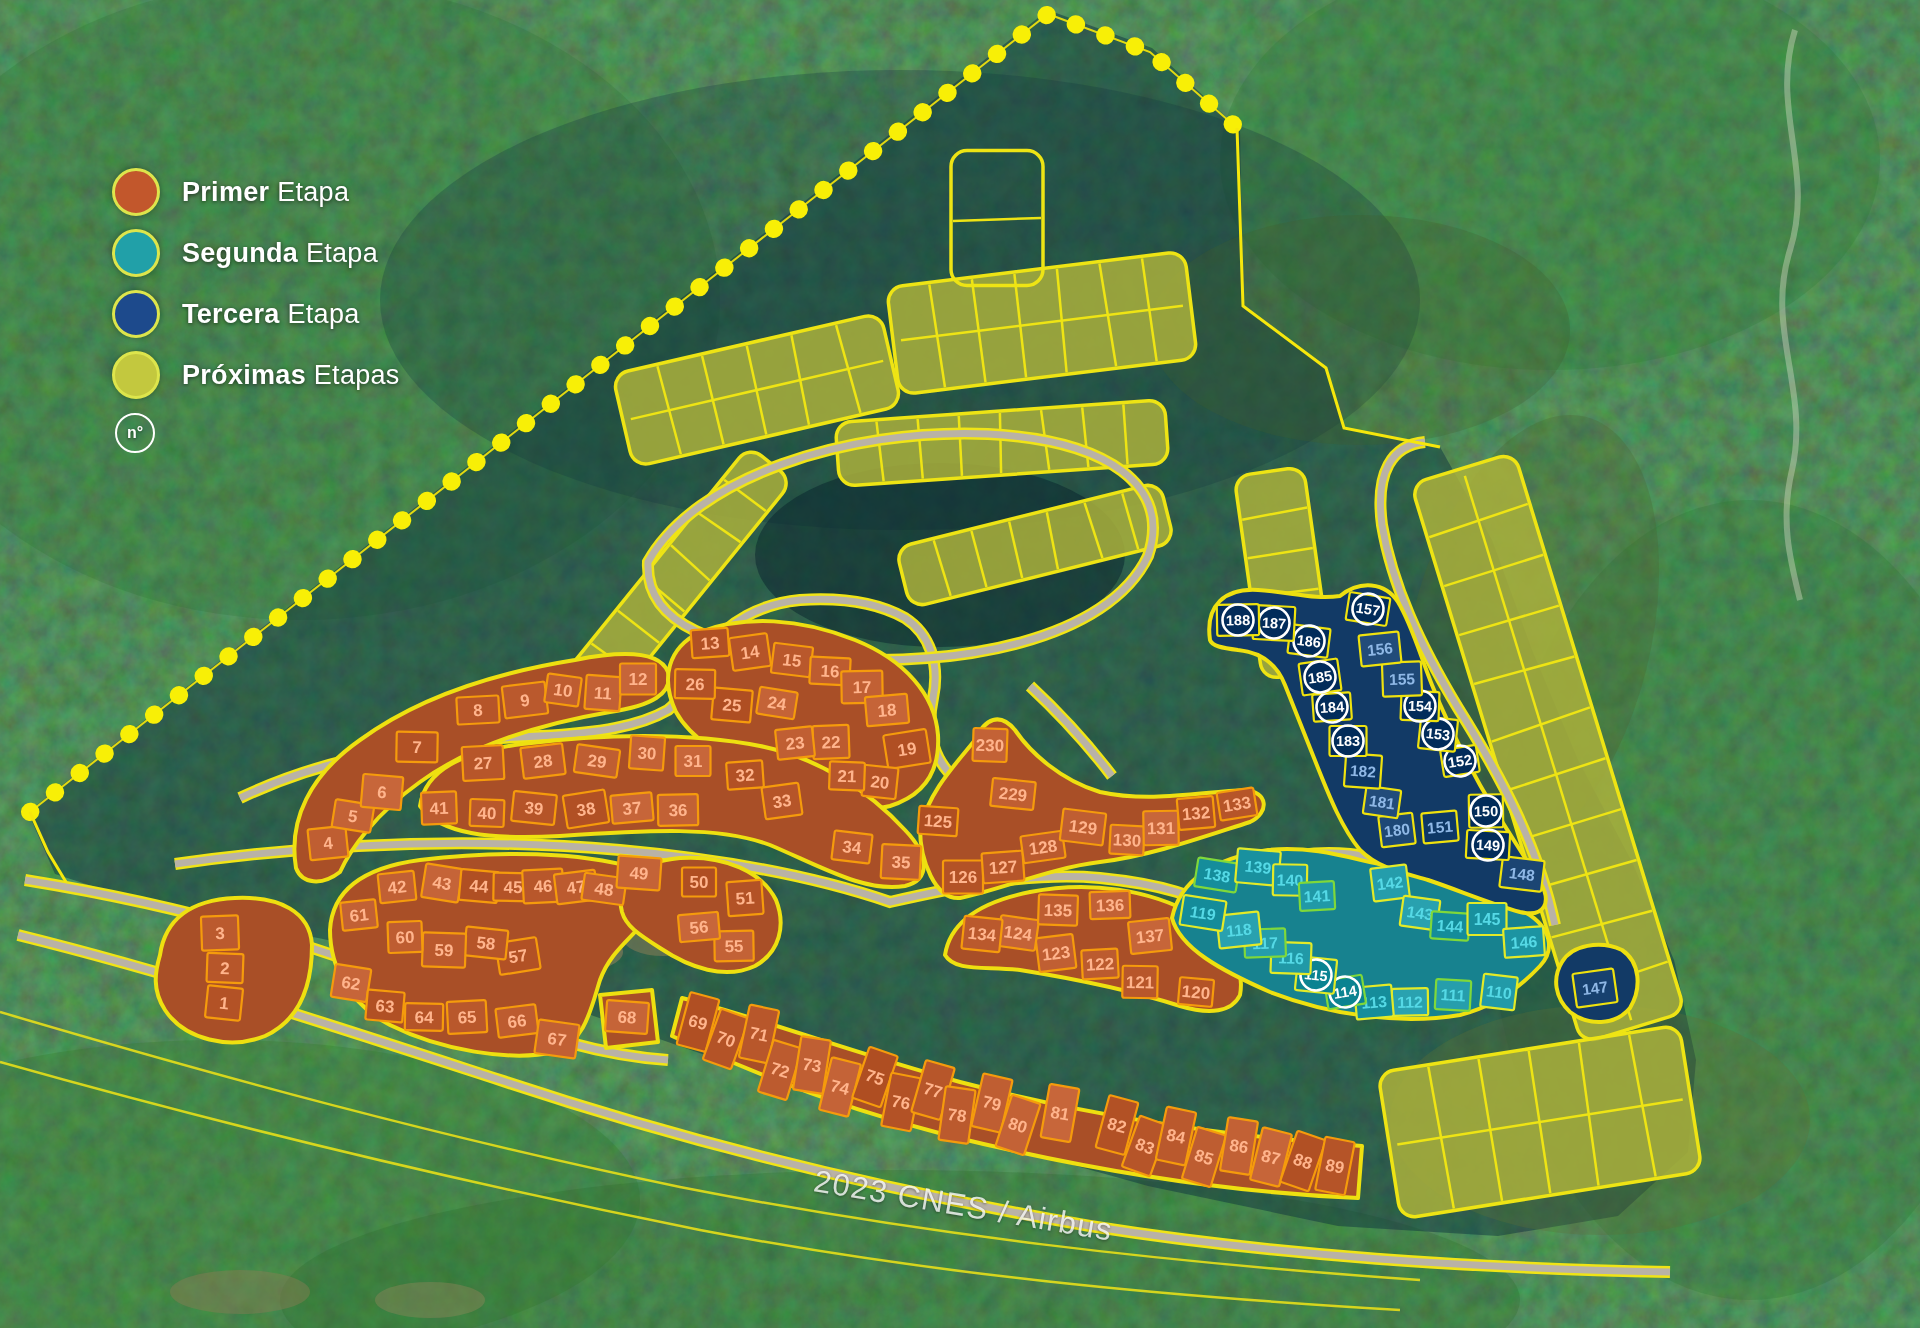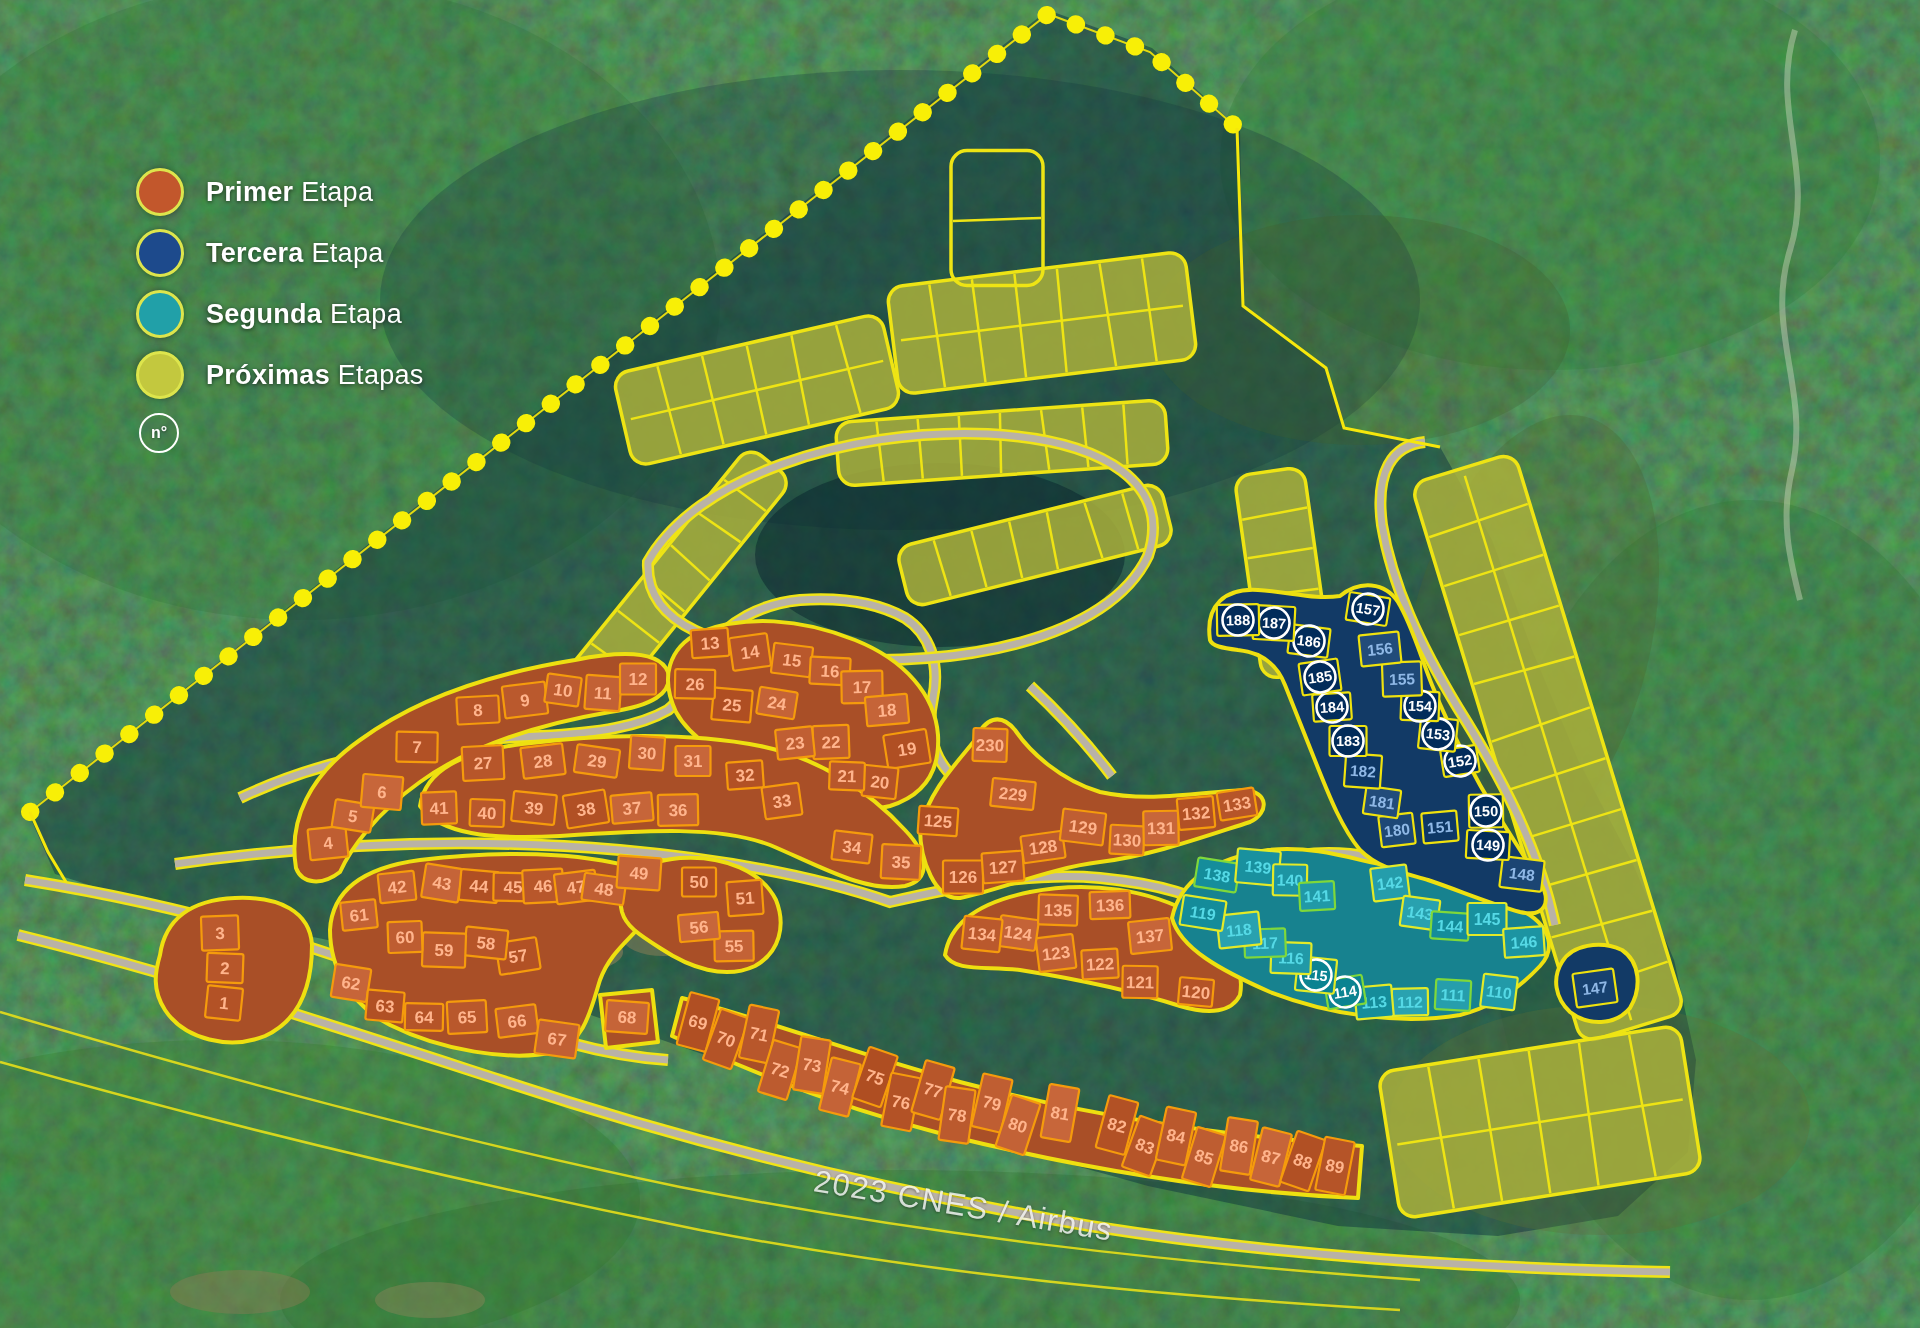--- a/index.html
+++ b/index.html
@@ -1,20 +1,20 @@
 <!DOCTYPE html>
 <html><head>
 <meta charset="utf-8">
 <style>
   html,body{margin:0;padding:0;background:#0e2a14;}
   #stage{position:relative;width:1920px;height:1328px;overflow:hidden;
          font-family:"Liberation Sans",sans-serif;}
   #mapsvg{position:absolute;left:0;top:0;}
   
-  #legend{position:absolute;left:136px;top:168px;z-index:5;}
+  #legend{position:absolute;left:112px;top:168px;z-index:5;}
   .lrow{display:flex;align-items:center;margin-bottom:13px;}
   .swatch{width:42px;height:42px;border-radius:50%;border:3px solid #dde54c;
           box-shadow:0 0 6px rgba(0,0,0,.35);flex:0 0 auto;}
   .ltext{margin-left:22px;color:#fff;font-size:27px;
          text-shadow:0 1px 4px rgba(0,0,0,.65);letter-spacing:.3px;}
   .ltext b{font-weight:700;}
   .note-row{margin-top:14px;}
   .ncircle{width:36px;height:36px;border-radius:50%;border:2.5px solid #fff;
            color:#fff;font-size:16px;font-weight:700;display:flex;
            align-items:center;justify-content:center;flex:0 0 auto;margin-left:3px;
@@ -786,26 +786,26 @@
         </g>
       </g>
 </svg>
 
 <div id="legend">
       <div class="lrow">
         <span class="swatch" style="background: rgb(194, 87, 44);"></span>
         <span class="ltext"><b>Primer</b> Etapa</span>
       </div>
       <div class="lrow">
+        <span class="swatch" style="background: rgb(33, 160, 168);"></span>
+        <span class="ltext"><b>Segunda</b> Etapa</span>
+      </div>
+      <div class="lrow">
         <span class="swatch" style="background: rgb(29, 74, 140);"></span>
         <span class="ltext"><b>Tercera</b> Etapa</span>
-      </div>
-      <div class="lrow">
-        <span class="swatch" style="background: rgb(33, 160, 168);"></span>
-        <span class="ltext"><b>Segunda</b> Etapa</span>
       </div>
       <div class="lrow">
         <span class="swatch" style="background: rgb(195, 200, 62);"></span>
         <span class="ltext"><b>Próximas</b> Etapas</span>
       </div>
       <div class="lrow note-row">
         <span class="ncircle">n°</span>
       </div>
     </div>
 

